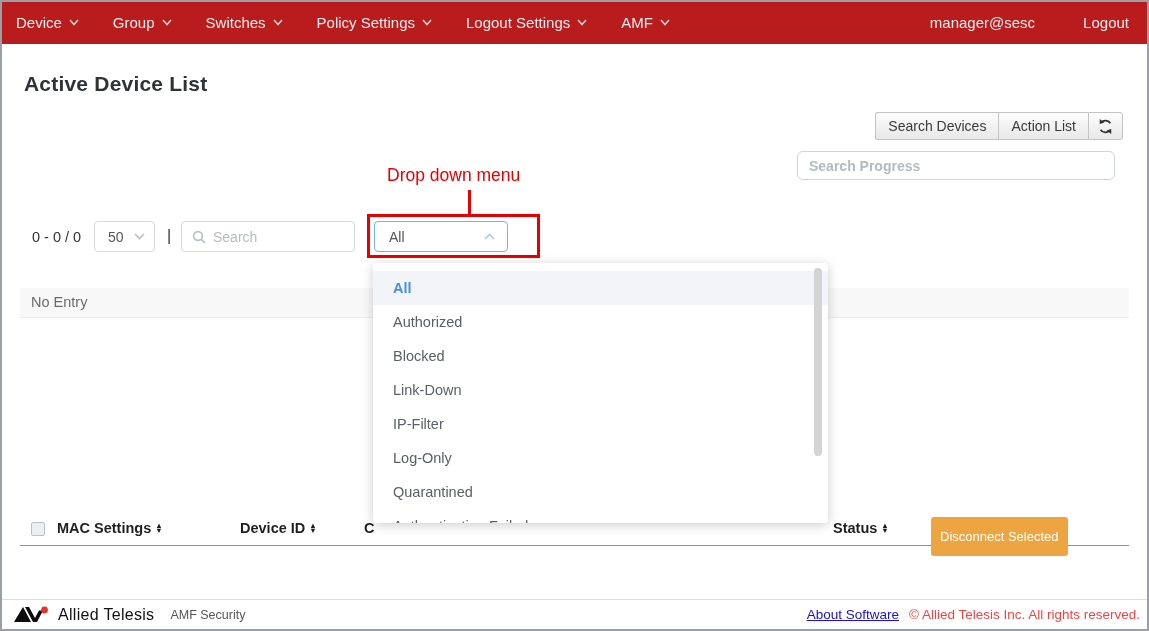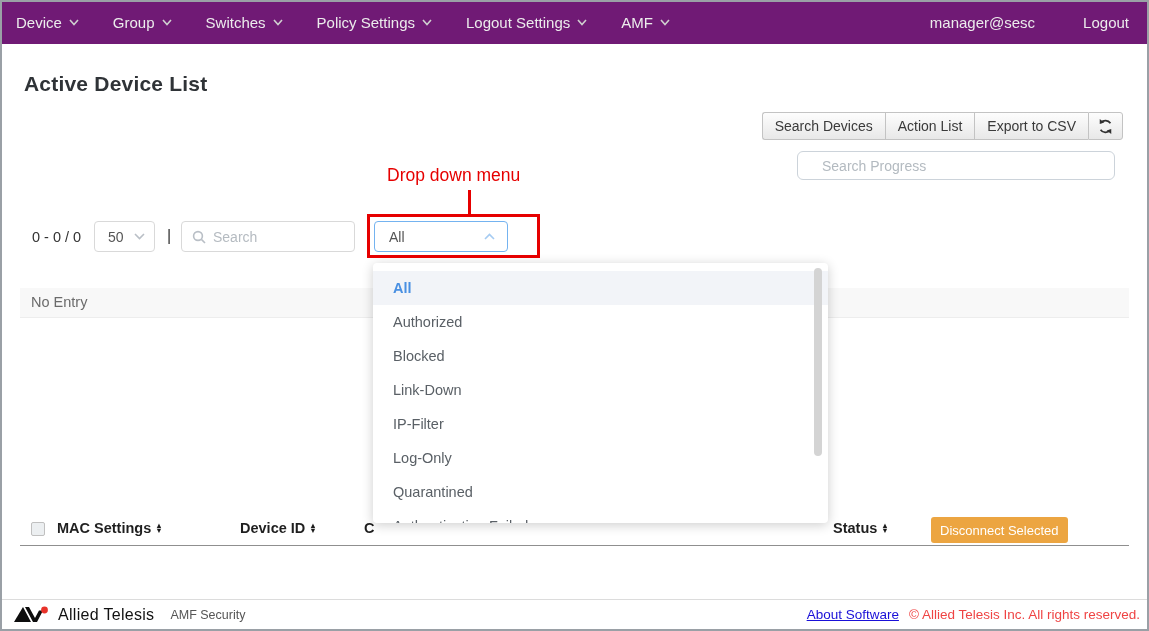--- a/index.html
+++ b/index.html
@@ -1,37 +1,37 @@
 <!DOCTYPE html>
 <html><head>
 <meta charset="utf-8">
 <style>
   * { margin:0; padding:0; box-sizing:border-box; }
   html,body { width:1149px; height:631px; }
   body { font-family:"Liberation Sans", sans-serif; background:#ffffff; position:relative; overflow:hidden; }
   .frame { position:absolute; inset:0; border:2px solid #9aa0a6; pointer-events:none; z-index:90; }
 
   
-  .navbar { position:absolute; left:0; top:0; width:1149px; height:44px; background:#701a75; display:flex; align-items:center; padding:0 16px; z-index:5; }
+  .navbar { position:absolute; left:0; top:0; width:1149px; height:44px; background:#b91c1c; display:flex; align-items:center; padding:0 16px; z-index:5; }
   .nav-item { display:flex; align-items:center; gap:7px; color:#ececec; font-size:15px; margin-right:34px; cursor:pointer; }
   .nav-chev { width:10px; height:7px; }
   .nav-chev polyline { fill:none; stroke:#cfcfcf; stroke-width:1.6; }
   .nav-right { margin-left:auto; display:flex; align-items:center; gap:48px; }
   .nav-user { color:#ececec; font-size:15px; }
   .nav-logout { color:#ececec; font-size:15px; cursor:pointer; margin-right:4px; }
 
   
   .page-title { position:absolute; left:24px; top:72px; font-size:21px; font-weight:bold; color:#2f3337; letter-spacing:.2px; }
 
   
   .btn-group { position:absolute; top:112px; right:26px; display:flex; }
   .tbtn { height:28px; padding:12px 12px; font-size:14px; color:#3a3a3a; background:linear-gradient(#fdfdfd,#e8e8e8); border:1px solid #c3c3c3; border-right:none; display:flex; align-items:center; cursor:pointer; }
   .tbtn:first-child { border-radius:3px 0 0 3px; }
   .tbtn.last { border-right:1px solid #c3c3c3; border-radius:0 3px 3px 0; padding:0 8px; }
-  .search-progress { position:absolute; top:151px; right:34px; width:318px; height:29px; border:1px solid #ccd3da; border-radius:6px; font-size:14px; padding:0 24px; color:#444; outline:none; }
+  .search-progress { position:absolute; top:151px; right:34px; width:318px; height:29px; border:1px solid #ccd3da; border-radius:6px; font-size:14px; padding:0 11px; color:#444; outline:none;font-weight:bold; }
   .search-progress::placeholder { color:#b3bac0; }
 
   
   .range-text { position:absolute; left:32px; top:229px; font-size:14.5px; color:#333; }
   .pill { position:absolute; height:31px; border:1px solid #d9d9d9; border-radius:4px; background:#fff; display:flex; align-items:center; }
   .pagesize { left:94px; top:221px; width:61px; justify-content:space-between; padding:0 9px 0 13px; cursor:pointer; }
   .pagesize .val { font-size:14px; color:#555; }
   .chev-svg { width:11px; height:7px; }
   .chev-svg polyline { fill:none; stroke:#b9bfc6; stroke-width:1.6; }
   .pipe { position:absolute; left:167px; top:227px; font-size:16px; color:#333; }
@@ -51,21 +51,21 @@
   .anno-line { position:absolute; left:468px; top:190px; width:3px; height:24px; background:#e60000; z-index:30; }
   .anno-box { position:absolute; left:367px; top:214px; width:173px; height:44px; border:3px solid #e60000; z-index:30; pointer-events:none; }
 
   
   .thead { position:absolute; left:0; top:258px; width:1149px; height:29px; z-index:1; }
   .cb { position:absolute; left:31px; top:264px; width:14px; height:14px; border:1px solid #c0c0c0; border-radius:2px; background:#eceff1; cursor:pointer; }
   .th { position:absolute; top:262px; font-size:14.5px; font-weight:bold; color:#1f1f1f; display:flex; align-items:center; gap:4px; }
   .sorter { display:flex; flex-direction:column; line-height:5px; font-size:7.5px; color:#1a1a1a; cursor:pointer; }
   .th-mac { left:57px; } .th-devid { left:240px; } .th-c { left:364px; } .th-status { left:833px; }
   .thead-line { position:absolute; left:20px; top:287px; width:1109px; height:1px; background:#8f8f8f; }
-  .disconnect-btn { position:absolute; left:931px; top:259px; height:26px; padding:0 9px; background:#eca541; color:#ffffff; font-size:13px; border:none; border-radius:3px; cursor:pointer; z-index:2; }
+  .disconnect-btn { position:absolute; left:931px; top:259px; height:39px; padding:0 9px; background:#eca541; color:#ffffff; font-size:13px; border:none; border-radius:3px; cursor:pointer; z-index:2; }
   .empty-row { position:absolute; left:20px; top:288px; width:1109px; height:30px; background:#f8f8f8; border-bottom:1px solid #ededed; }
   .empty-text { position:absolute; left:11px; top:6px; font-size:14.5px; color:#6b6b6b; }
 
   
   .dropdown { position:absolute; left:373px; top:263px; width:455px; height:260px; background:#fff; border-radius:4px; box-shadow:0 2px 12px rgba(0,0,0,.2); overflow:hidden; z-index:20; padding-top:8px; }
   .dd-item { height:34px; display:flex; align-items:center; padding-left:20px; font-size:14.5px; color:#5a6066; cursor:pointer; }
   .dd-item.selected { background:#f2f4f8; color:#4a90e2; font-weight:bold; }
   .dd-scrollbar { position:absolute; right:6px; top:5px; width:8px; height:188px; background:#d4d4d4; border-radius:4px; cursor:pointer; }
 
   
@@ -123,21 +123,20 @@
     <span class="nav-user">manager@sesc</span>
     <span class="nav-logout">Logout</span>
   </div>
 </div>
 
 <div class="page-title">Active Device List</div>
 
 <div class="btn-group">
   <div class="tbtn">Search Devices</div>
   <div class="tbtn">Action List</div>
-  <div class="tbtn">Export to CSV</div>
   <div class="tbtn last">
     <svg width="17" height="17" viewBox="0 0 20 20">
       <path d="M15.8 6.2 A7 7 0 0 0 4.6 5.6" fill="none" stroke="#2f2f2f" stroke-width="2"></path>
       <polygon points="3.2,2.2 3.2,8 8.6,6.4" fill="#2f2f2f" transform="translate(0,-1)"></polygon>
       <path d="M4.2 13.8 A7 7 0 0 0 15.4 14.4" fill="none" stroke="#2f2f2f" stroke-width="2"></path>
       <polygon points="16.8,17.8 16.8,12 11.4,13.6" fill="#2f2f2f" transform="translate(0,1)"></polygon>
     </svg>
   </div>
 </div>
 

